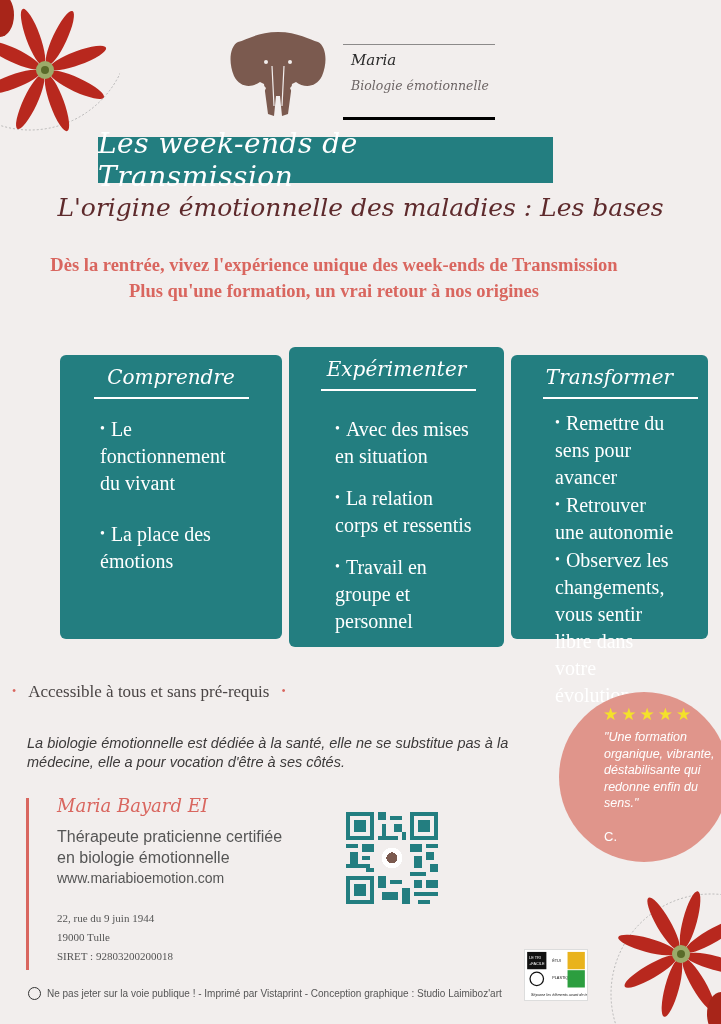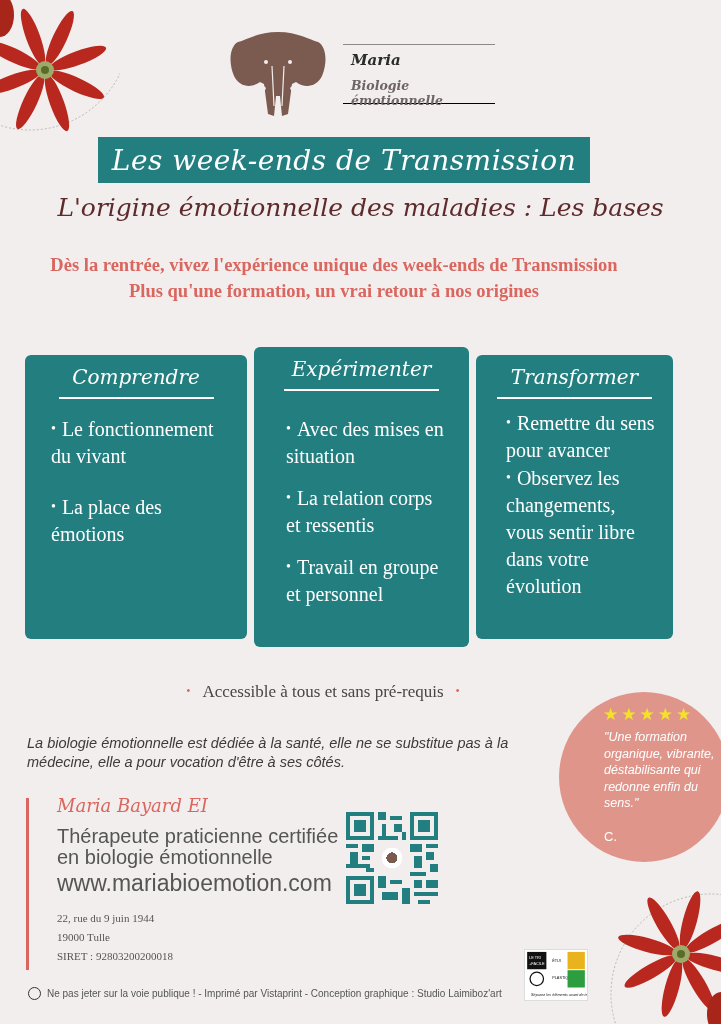--- a/index.html
+++ b/index.html
@@ -12,27 +12,27 @@
   }
   .abs { position: absolute; }
 
   
   .flower { position: absolute; }
   .flower-tl { left: -10px; top: -10px; width: 130px; height: 150px; }
   .flower-br { right: -10px; bottom: -10px; width: 130px; height: 160px; }
 
   
   .logo-wrap { left: 228px; top: 26px; width: 100px; height: 92px; }
-  .brand-lines { left: 343px; top: 44px; width: 152px; height: 60px; border-top: 1px solid #8c8a8a; border-bottom: 1px solid #000000; font-weight: bold; }
+  .brand-lines { left: 343px; top: 44px; width: 152px; height: 76px; border-top: 1px solid #8c8a8a; border-bottom: 3px solid #000000; }
   .brand-name { position: absolute; left: 8px; top: 6px; font-family: "DejaVu Serif", serif; font-style: italic; font-size: 15px; color: #2b2b2b; }
   .brand-sub { position: absolute; left: 8px; top: 33px; font-family: "DejaVu Serif", serif; font-style: italic; font-size: 12.5px; color: #6d6565; }
 
   
   .title-banner {
-    left: 98px; top: 137px; width: 492px; height: 46px;
+    left: 98px; top: 137px; width: 455px; height: 46px;
     background: #237e80;
     display: flex; align-items: center; justify-content: center;
   }
   .title-banner span {
     font-family: "DejaVu Serif", serif; font-style: italic;
     color: #ffffff; font-size: 28px; letter-spacing: 0.5px;
   }
   .subtitle {
     left: 0; width: 721px; top: 193px; text-align: center;
     font-family: "DejaVu Serif", serif; font-style: italic;
@@ -40,21 +40,21 @@
   }
   .intro {
     left: 0; width: 668px; top: 252px; text-align: center;
     font-family: "Liberation Serif", serif; font-weight: bold;
     color: #d9665f; font-size: 18.5px; line-height: 26px;
   }
 
   
   .card {
     position: absolute; background: #237e80; border-radius: 6px;
-    color: #fff; padding: 0 18px;
+    color: #fff; padding: 0 32px; margin-left: 35px;
   }
   .card-1 { left: 25px; top: 355px; width: 222px; height: 284px; }
   .card-2 { left: 254px; top: 347px; width: 215px; height: 300px; }
   .card-3 { left: 476px; top: 355px; width: 197px; height: 284px; }
   .card-title {
     font-family: "DejaVu Serif", serif; font-style: italic;
     font-size: 20px; text-align: center; margin-top: 10px;
   }
   .card-rule { height: 0; border-top: 2px solid #ffffff; margin: 8px auto 0; width: 155px; }
   .card ul { list-style: none; margin-top: 16px; }
@@ -64,21 +64,21 @@
   }
   .card li .b { margin-right: 6px; font-size: 14px; vertical-align: 3px; }
   .card-1 li { margin-bottom: 9px; }
   .card-1 li.gap { margin-top: 23px; }
   .card-2 ul { margin-top: 24px; }
   .card-2 li { margin-bottom: 14px; padding-left: 14px; }
   .card-3 ul { margin-top: 10px; }
   .card-3 li { margin-bottom: 0; padding-left: 12px; }
 
   .accessible {
-    left: 0; width: 646px; top: 682px; text-align: center;
+    left: 0; width: 646px; top: 682px; text-align: left;
     font-family: "Liberation Serif", serif; font-size: 17px; color: #4a4545;
   }
   .accessible .dot { color: #d9665f; font-size: 12px; margin: 0 12px; vertical-align: 2px; }
 
   .disclaimer {
     left: 27px; top: 734px; width: 510px;
     font-family: "Liberation Sans", sans-serif; font-style: italic;
     font-size: 14.5px; line-height: 19px; color: #3c3a3a;
   }
 
@@ -96,25 +96,25 @@
   .quote-author { position: absolute; left: 45px; top: 137px; color: #fff; font-family: "Liberation Sans", sans-serif; font-size: 13px; }
 
   
   .contact-bar { left: 26px; top: 798px; width: 3px; height: 172px; background: #d9665f; }
   .contact-name {
     left: 57px; top: 795px; font-family: "DejaVu Serif", serif; font-style: italic;
     color: #d9665f; font-size: 18px;
   }
   .contact-role {
     left: 57px; top: 826px; font-family: "Liberation Sans", sans-serif;
-    font-size: 20px; line-height: 21px; color: #555;
+    font-size: 16px; line-height: 21px; color: #555;
   }
   .contact-web {
     left: 57px; top: 870px; font-family: "Liberation Sans", sans-serif;
-    font-size: 23px; color: #555;
+    font-size: 14px; color: #555;
   }
   .contact-addr {
     left: 57px; top: 909px; font-family: Liberation Serif, serif;
     font-size: 11px; line-height: 19px; color: #555;
   }
 
   .qr { left: 346px; top: 812px; width: 92px; height: 92px; }
 
   .footer {
     left: 28px; top: 987px; font-family: "Liberation Sans", sans-serif;
@@ -205,20 +205,21 @@
     <li><span class="b">•</span><span>La relation corps et ressentis</span></li>
     <li><span class="b">•</span><span>Travail en groupe et personnel</span></li>
   </ul>
 </div>
 
 <div class="card card-3">
   <div class="card-title">Transformer</div>
   <div class="card-rule"></div>
   <ul>
     <li><span class="b">•</span><span>Remettre du sens pour avancer</span></li>
+    <li><span class="b">•</span><span>Retrouver une autonomie</span></li>
     <li><span class="b">•</span><span>Observez les changements, vous sentir libre dans votre évolution</span></li>
   </ul>
 </div>
 
 <div class="abs accessible">
   <span class="dot">•</span><span>Accessible à tous et sans pré-requis</span><span class="dot">•</span>
 </div>
 
 <div class="abs disclaimer">La biologie émotionnelle est dédiée à la santé, elle ne se substitue pas à la médecine, elle a pour vocation d'être à ses côtés.</div>
 

